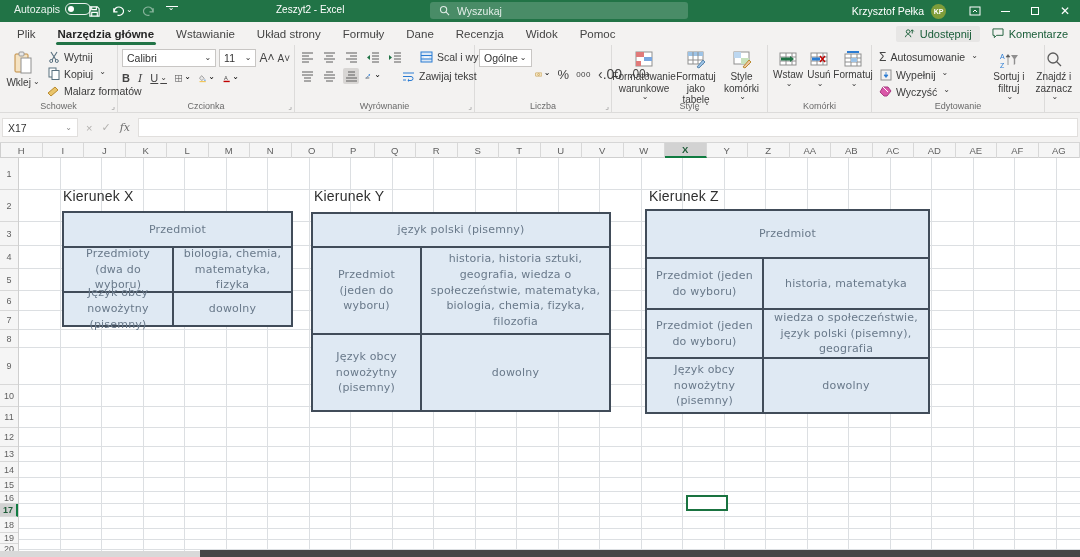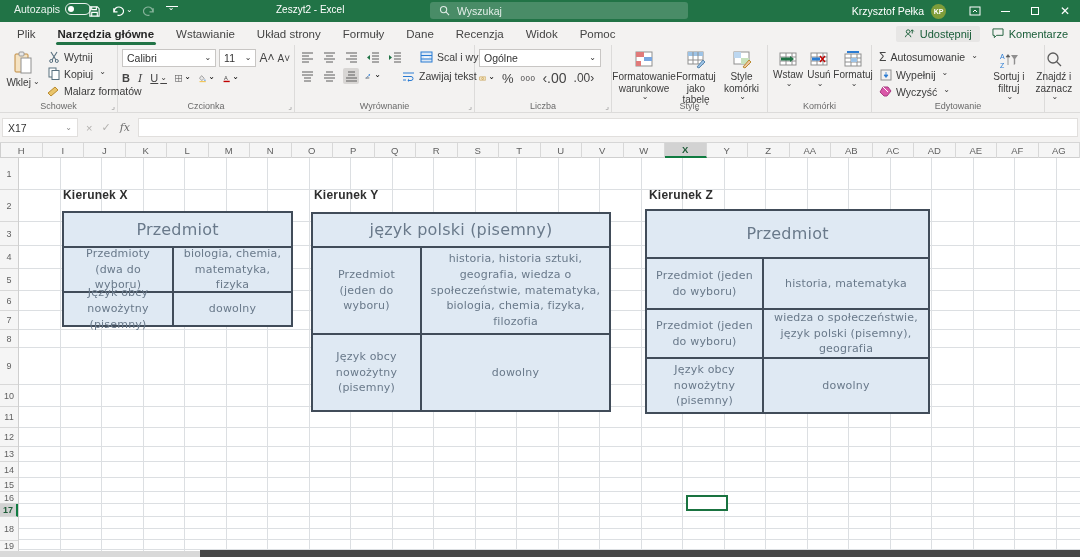--- a/index.html
+++ b/index.html
@@ -53,21 +53,21 @@
   .hl { background:#d8d6d4; border-radius:2px; }
 
   .clip-schowek { width:118px; display:flex; gap:2px; }
   .paste-big { width:38px; }
   .mini-col { display:flex; flex-direction:column; gap:2px; }
 
   .grp-font { width:177px; display:flex; flex-direction:column; gap:3px; }
   .fontrow { display:flex; align-items:center; gap:3px; }
 
   .grp-align { width:180px; display:flex; flex-direction:column; gap:3px; }
-  .grp-num { width:137px; display:flex; flex-direction:column; gap:3px; }
+  .grp-num { width:137px; display:flex; gap:3px; }
   .grp-style { width:156px; display:flex;justify-content:flex-end; }
   .grp-cells { width:104px; display:flex; }
   .grp-edit { width:173px; display:flex; gap:6px; }
   .edit-left { display:flex; flex-direction:column; gap:2px; }
   .edit-right { display:flex; }
 
   
   .formulabar { position:absolute; left:0; top:113px; width:1080px; height:30px; background:#f3f2f1; border-bottom:1px solid #d6d6d6; display:flex; align-items:center; padding:0 2px; }
   .namebox { width:76px; height:19px; background:#fff; border:1px solid #e1dfdd; display:flex; align-items:center; justify-content:space-between; padding:0 5px; font-size:10.5px; color:#333; }
   .fx-btns { display:flex; align-items:center; gap:9px; margin:0 8px; color:#b2b0ae; font-size:11px; }
@@ -81,24 +81,24 @@
   .colhead { width:41.5px; height:15px; border-right:1px solid #d8d8d8; font-size:9.5px; color:#5f5f5f; display:flex; align-items:center; justify-content:center; }
   .colhead.sel { background:#d2d2d2; color:#1e5c38; border-bottom:2px solid #107c41; font-weight:bold; }
   .rowheads { position:absolute; left:0; top:158px; width:19px; bottom:0; background:#f5f5f5; border-right:1px solid #cfcfcf; }
   .rowhead { border-bottom:1px solid #d8d8d8; font-size:9px; color:#5f5f5f; display:flex; align-items:center; justify-content:center; }
   .rowhead.sel { background:#d2d2d2; color:#1e5c38; border-right:2px solid #107c41; font-weight:bold; }
   .gridarea { position:absolute; left:19px; top:158px; right:0; bottom:0;
     background-image:repeating-linear-gradient(to right, transparent 0px, transparent 40.5px, #dcdfe2 40.5px, #dcdfe2 41.5px); }
   .gridrow { border-bottom:1px solid #dcdfe2; }
 
   
-  .tbl-title { position:absolute; font-size:12px; font-weight:bold; color:#2f2f2f; z-index:6; letter-spacing:.2px; }
+  .tbl-title { position:absolute; font-size:14px; font-weight:normal; color:#2f2f2f; z-index:6; letter-spacing:.2px; }
   .xl-table { position:absolute; display:grid; z-index:5; background:#dfe9f3; border:1px solid #414c59; font-family:"DejaVu Sans", sans-serif; }
   .t-cell { border:1px solid #414c59; display:flex; align-items:center; justify-content:center; text-align:center; color:#69798a; font-size:11px; line-height:1.45; padding:2px 8px; letter-spacing:.2px; }
-  .t-head { font-size:16px; }
+  .t-head { font-size:11px; }
 
   .active-cell { position:absolute; border:2px solid #1a7340; background:#fff; z-index:7; }
 
   .bottombar-light { position:absolute; left:0; bottom:0; width:200px; height:6px; background:#d9d9d9; z-index:40; }
   .bottombar-dark { position:absolute; left:200px; bottom:0; width:880px; height:7px; background:#474747; z-index:40; }
 </style>
 </head>
 <body>
 
 <div class="screen">
@@ -590,21 +590,21 @@
       <div class="rowhead" style="height: 18px;">8</div>
       <div class="rowhead" style="height: 37px;">9</div>
       <div class="rowhead" style="height: 22px;">10</div>
       <div class="rowhead" style="height: 21px;">11</div>
       <div class="rowhead" style="height: 19px; text-align: center;">12</div>
       <div class="rowhead" style="height: 15px;">13</div>
       <div class="rowhead" style="height: 16px;">14</div>
       <div class="rowhead" style="height: 14px;">15</div>
       <div class="rowhead" style="height: 12px;">16</div>
       <div class="rowhead sel" style="height: 13px;">17</div>
-      <div class="rowhead" style="height: 24px;">18</div>
+      <div class="rowhead" style="height: 16px;">18</div>
       <div class="rowhead" style="height: 11px;">19</div>
       <div class="rowhead" style="height: 10px;">20</div>
       <div class="rowhead" style="height: 7px;">21</div>
     </div>
 
   <div class="tbl-title" style="left:63px;top:188px">Kierunek X</div>
   <div class="xl-table" style="left: 62px; top: 211px; width: 231px; grid-template-columns: 110px 1fr;">
       <div class="t-cell t-head" style="grid-column: 1 / span 2; height: 35px;">Przedmiot</div>
       <div class="t-cell t-label" style="height: 45px;">Przedmioty (dwa do wyboru)</div>
       <div class="t-cell t-value" style="height: 45px;">biologia, chemia, matematyka, fizyka</div>

